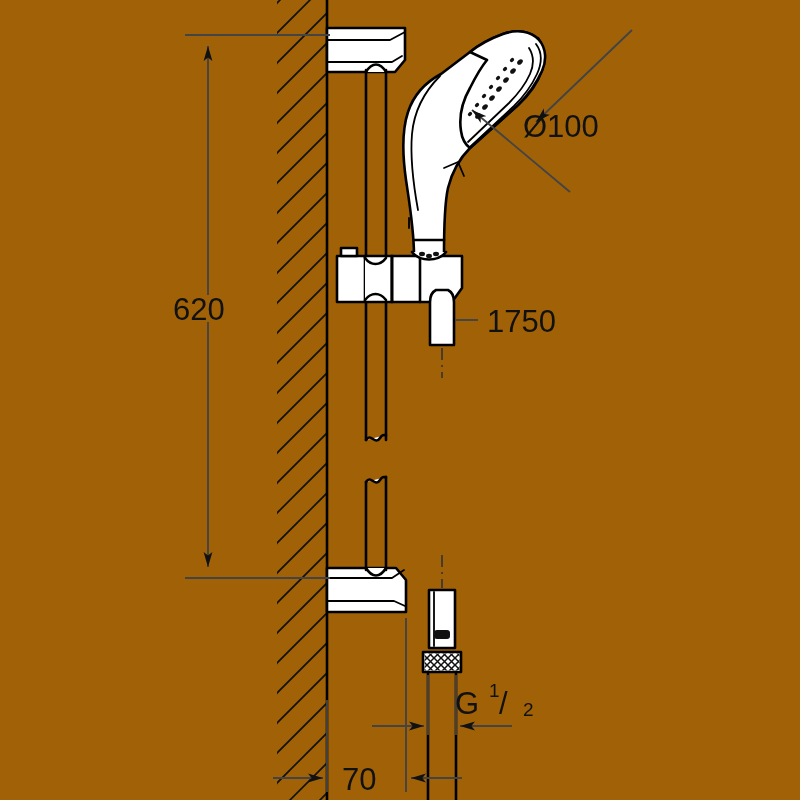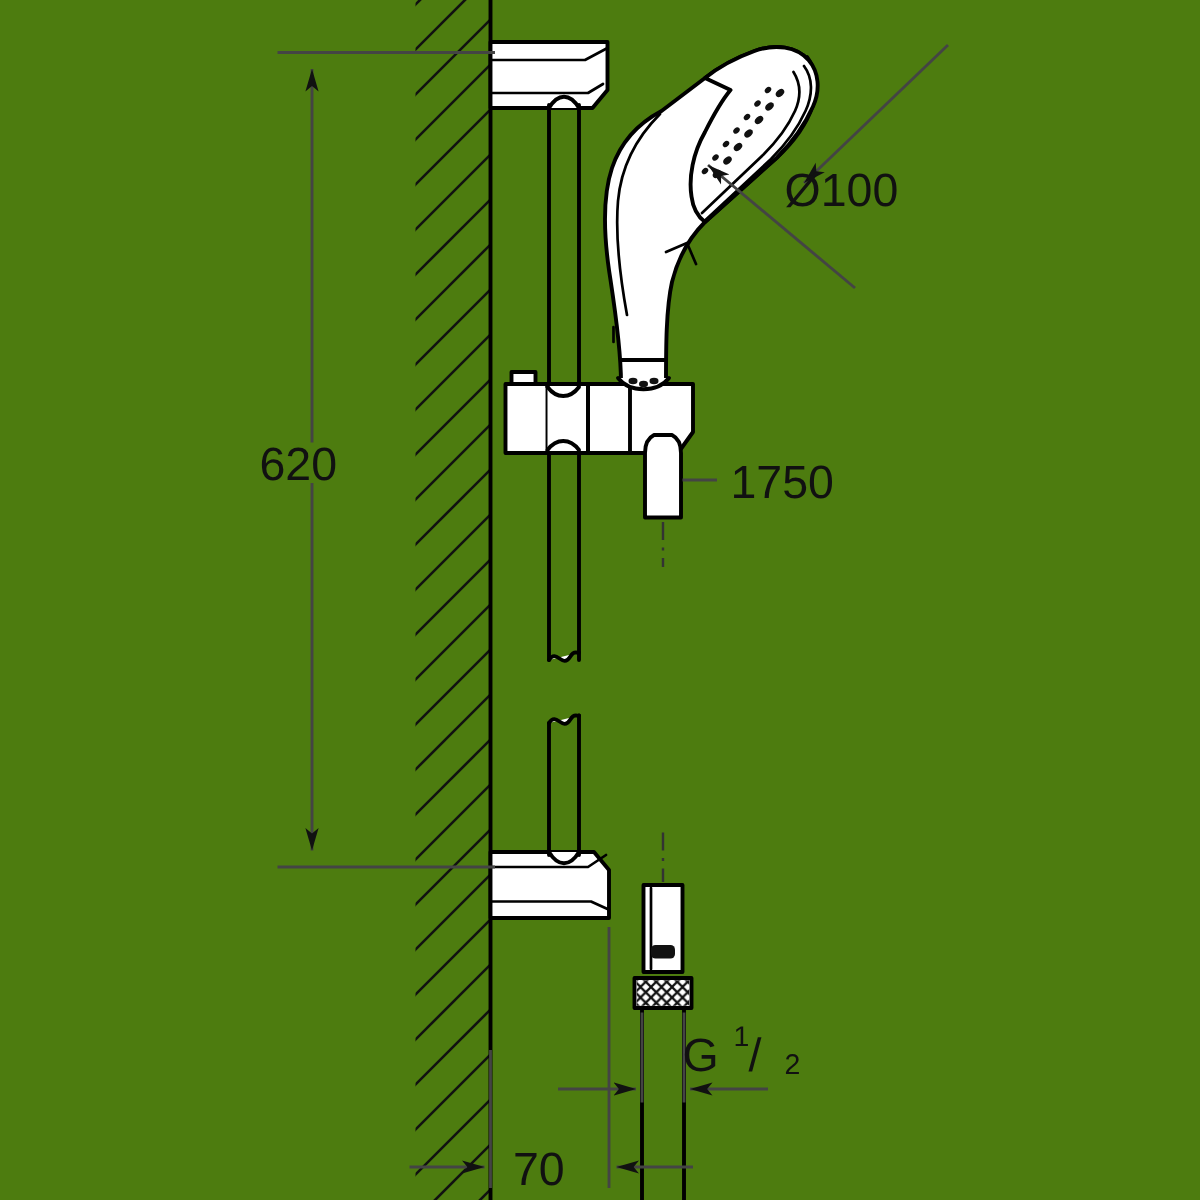--- a/index.html
+++ b/index.html
@@ -7,21 +7,21 @@
     padding: 0;
     background: #ffffff;
   }
   body {
     font-family: "Liberation Sans", sans-serif;
   }
   #drawing-root {
     position: relative;
     width: 800px;
     height: 800px;
-    background: #4d7c0f;
+    background: #a16207;
     overflow: hidden;
   }
   svg.drawing {
     display: block;
     width: 800px;
     height: 800px;
   }
   .dim-text {
     font-family: "Liberation Sans", sans-serif;
     font-size: 31px;

